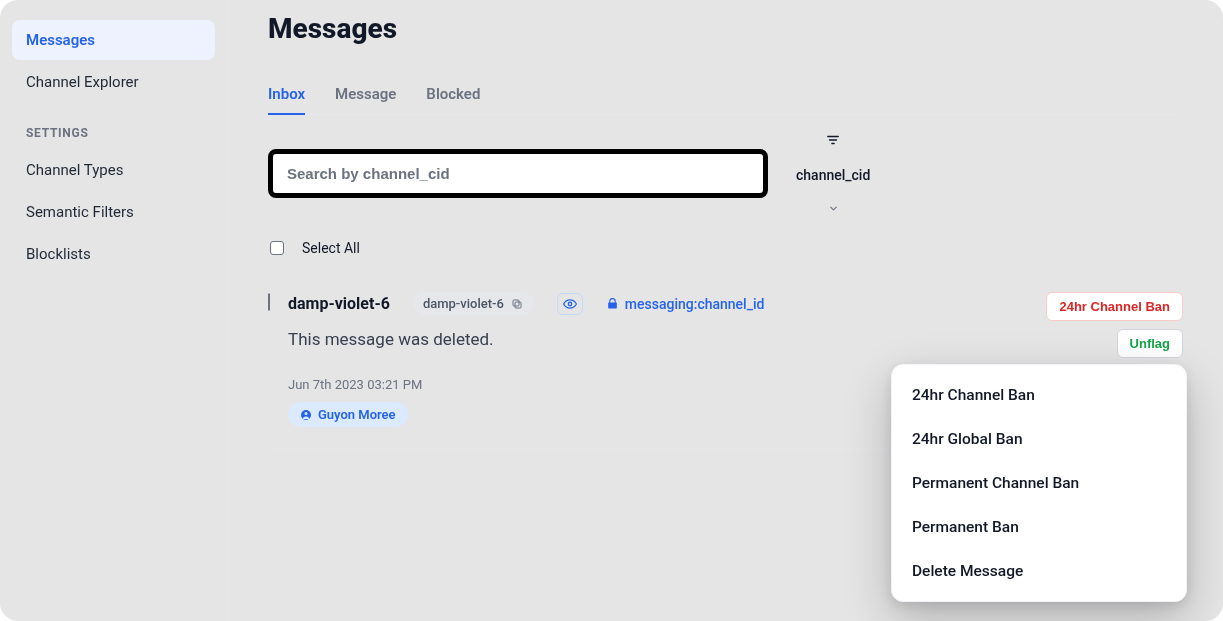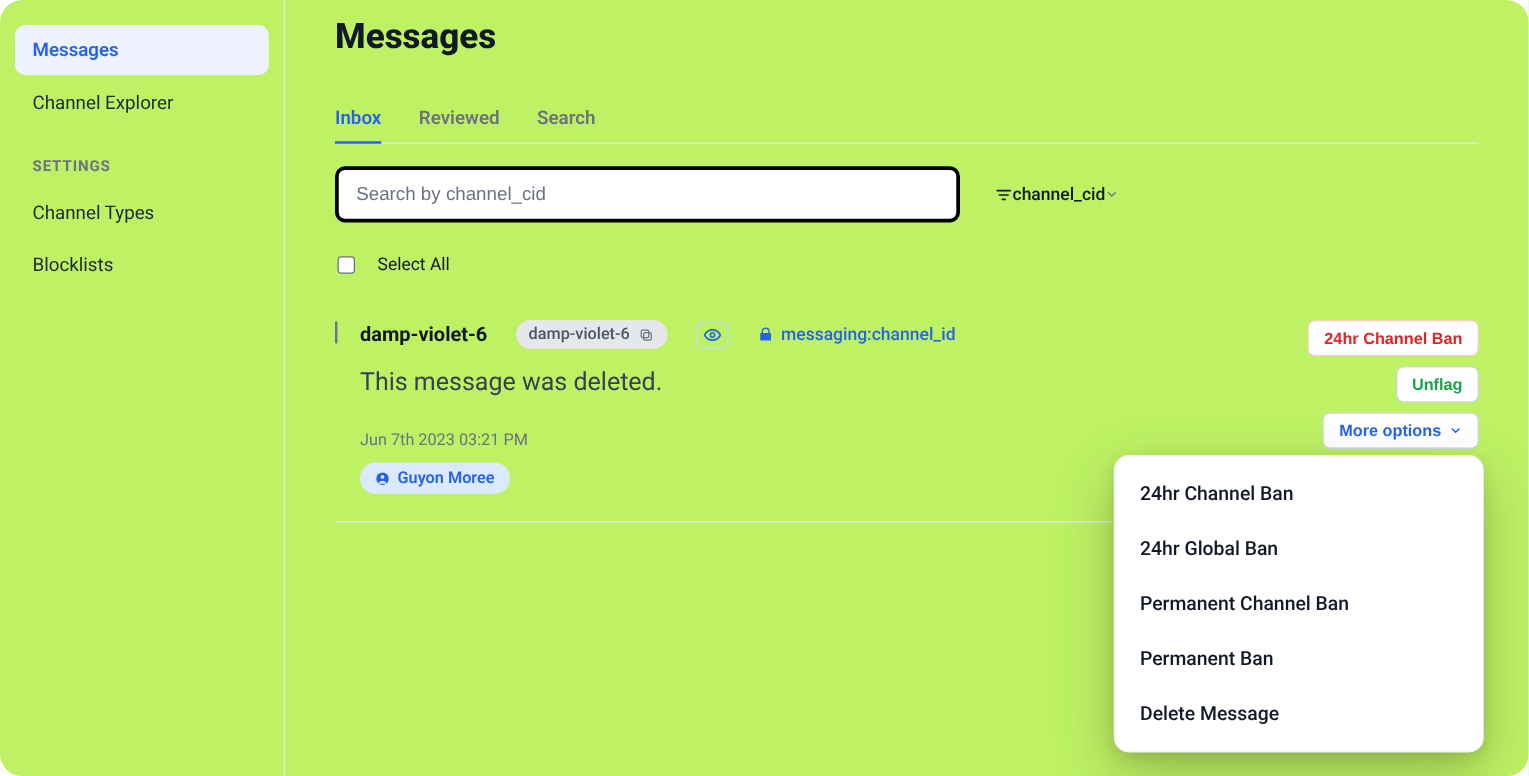--- a/index.html
+++ b/index.html
@@ -10,21 +10,21 @@
     color: #111827;
     font-size: 14px;
   }
   .frame {
     width: 1223px;
     height: 621px;
     position: relative;
     display: flex;
     border-radius: 18px;
     overflow: visible;
-    background: #bef264;
+    background: #e5e5e5;
   }
   .sidebar {
     width: 228px;
     padding: 20px 12px;
     border-right: 1px solid #e5e7eb;
   }
   .side-item {
     padding: 11px 14px;
     border-radius: 8px;
     font-size: 15px;
@@ -75,35 +75,37 @@
   }
   .search-row {
     display: flex;
     align-items: center;
     gap: 28px;
     margin: 18px 0;
   }
   .search-input {
     flex: 0 0 500px;
     padding: 11px 14px;
-    border: 3px solid #000000;
+    border: 5px solid #000000;
     border-radius: 8px;
     font-size: 15px;
     color: #111827;
     outline: none;
+    font-weight: bold;
   }
   .search-input::placeholder { color: #6b7280; }
   .filter-btn {
     display: inline-flex;
     align-items: center;
-    gap: 0;
+    gap: 20px;
     font-size: 14px;
     font-weight: 500;
     color: #111827;
     cursor: pointer;
+    flex-direction: column;
   }
   .filter-btn svg { flex-shrink: 0; }
   .select-all-row {
     display: flex;
     align-items: center;
     gap: 18px;
     padding: 8px 0 18px 2px;
   }
   .chk {
     width: 14px; height: 14px;
@@ -149,21 +151,21 @@
     color: #2563eb;
     cursor: pointer;
   }
   .channel-link {
     display: inline-flex; align-items: center; gap: 6px;
     color: #2563eb;
     font-size: 14px;
     font-weight: 500;
     cursor: pointer;
   }
-  .msg-text { margin-top: 14px; font-size: 20px; color: #374151; }
+  .msg-text { margin-top: 14px; font-size: 17px; color: #374151; }
   .msg-meta { margin-top: 28px; font-size: 13px; color: #6b7280; }
   .author-pill {
     display: inline-flex; align-items: center; gap: 6px;
     background: #dbeafe;
     color: #2563eb;
     font-size: 13px;
     font-weight: 600;
     padding: 5px 12px;
     border-radius: 999px;
     margin-top: 10px;
@@ -205,30 +207,31 @@
 </head>
 <body>
 
 <div class="frame">
 
   <aside class="sidebar">
     <div class="side-item active">Messages</div>
     <div class="side-item">Channel Explorer</div>
     <div class="side-heading">SETTINGS</div>
     <div class="side-item">Channel Types</div>
+    <div class="side-item">Semantic Filters</div>
     <div class="side-item">Blocklists</div>
   </aside>
 
   <main class="main">
     <h1 class="page-title">Messages</h1>
 
     <div class="tabs">
       <div class="tab active">Inbox</div>
-      <div class="tab">Reviewed</div>
-      <div class="tab">Search</div>
+      <div class="tab">Message</div>
+      <div class="tab">Blocked</div>
     </div>
 
     <div class="search-row">
       <input class="search-input" type="text" placeholder="Search by channel_cid" style="">
       <div class="filter-btn">
         <svg width="14" height="14" viewBox="0 0 24 24" fill="none" stroke="#111827" stroke-width="2.2" stroke-linecap="round">
             <line x1="3" y1="6" x2="21" y2="6"></line>
             <line x1="6" y1="12" x2="18" y2="12"></line>
             <line x1="10" y1="18" x2="14" y2="18"></line>
           </svg>

